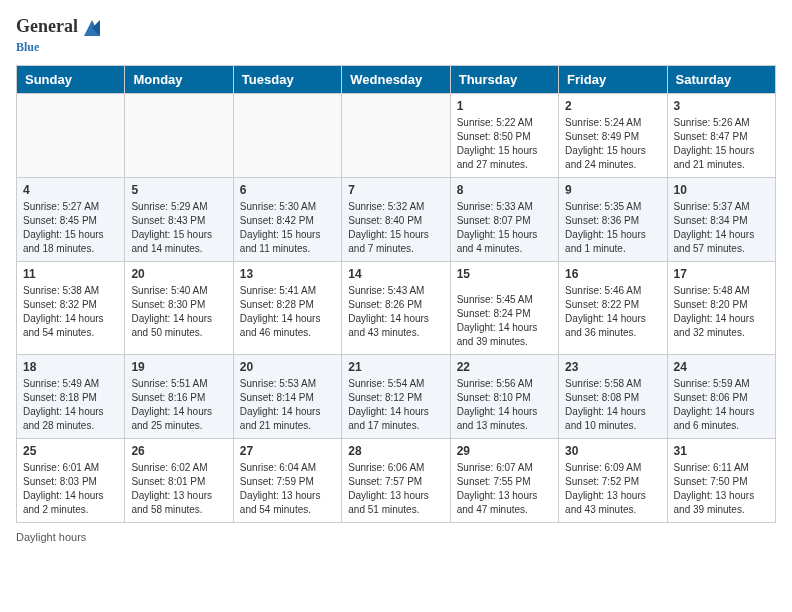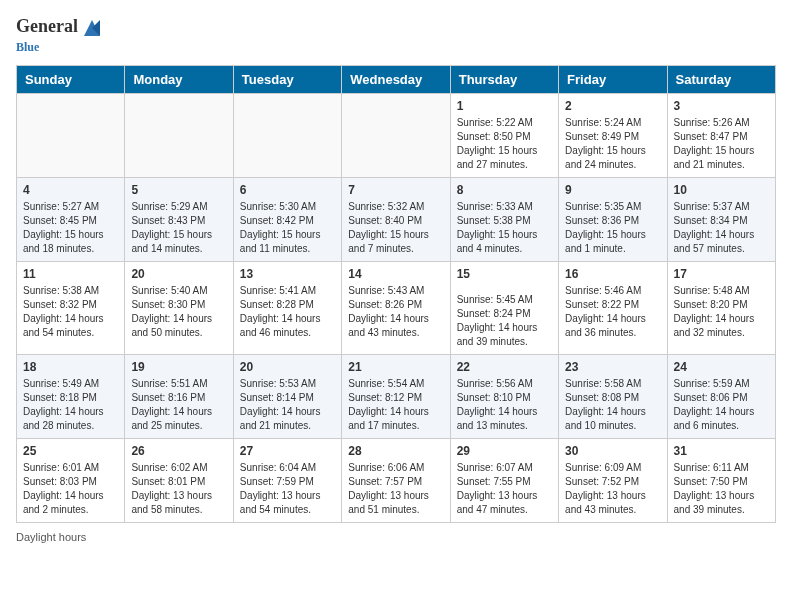--- a/index.html
+++ b/index.html
@@ -172,21 +172,21 @@
         </td>
         <td>
           <div class="day-number">7</div>
           <div class="day-info" style="white-space: pre-line;">Sunrise: 5:32 AM
 Sunset: 8:40 PM
 Daylight: 15 hours and 7 minutes.</div>
         </td>
         <td>
           <div class="day-number">8</div>
           <div class="day-info" style="white-space: pre-line;">Sunrise: 5:33 AM
-Sunset: 5:38 PM
+Sunset: 8:07 PM
 Daylight: 15 hours and 4 minutes.</div>
         </td>
         <td>
           <div class="day-number">9</div>
           <div class="day-info" style="white-space: pre-line;">Sunrise: 5:35 AM
 Sunset: 8:36 PM
 Daylight: 15 hours and 1 minute.</div>
         </td>
         <td>
           <div class="day-number">10</div>

